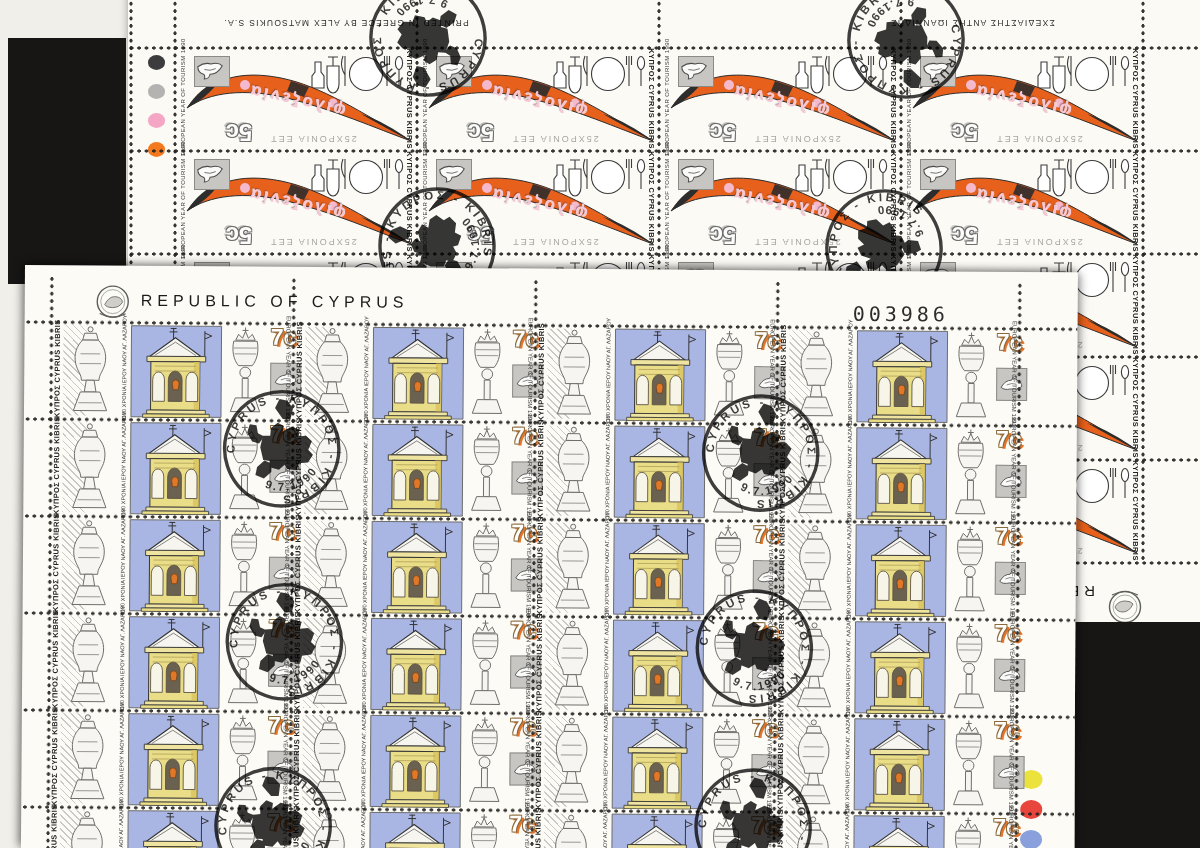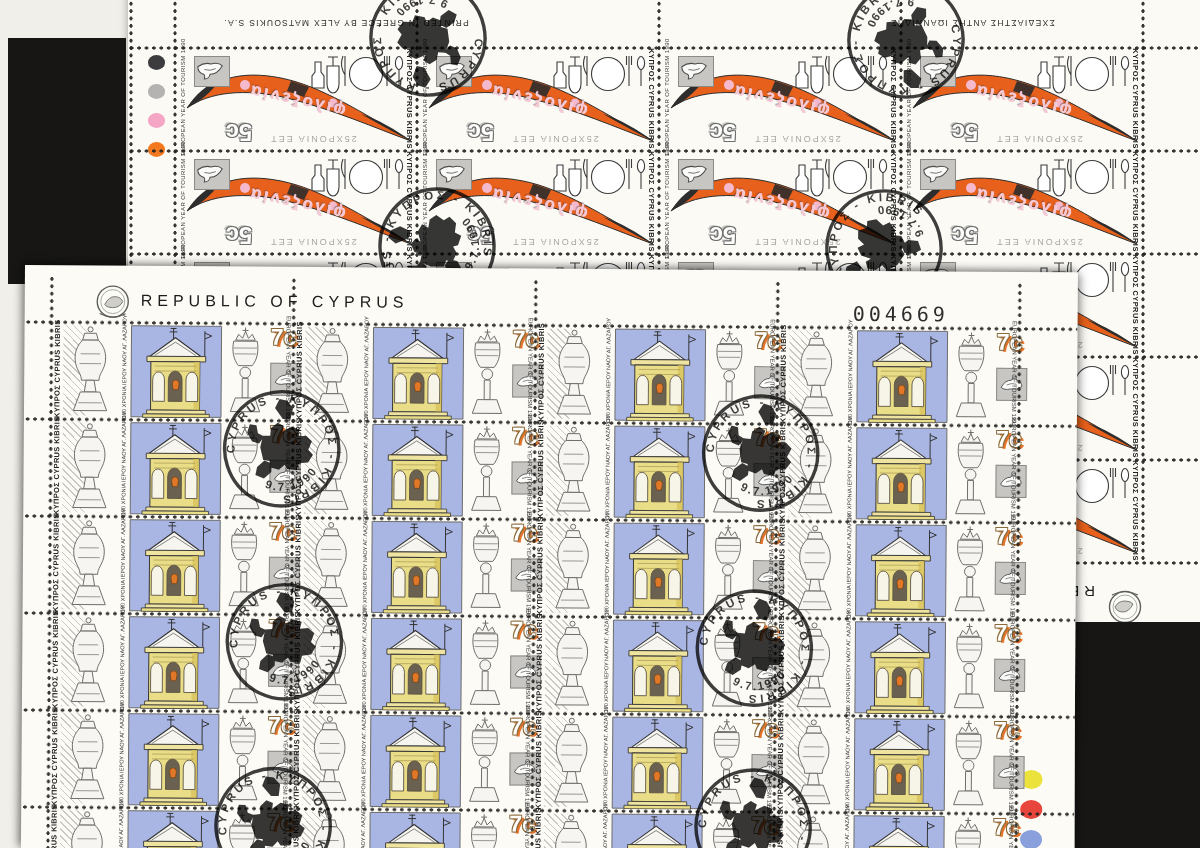--- a/index.html
+++ b/index.html
@@ -779,21 +779,21 @@
     <path d="M12,21 q4,-8 10,-8 q6,0 8,5 q-3,6 -10,6 q-6,0 -8,-3 z" fill="#cfcec9" stroke="#5f5e5a" stroke-width=".8"></path>
     <path d="M7,30 q13,7 26,0" fill="none" stroke="#5f5e5a" stroke-width="1.1"></path>
   </svg>
     </div>
 
   <div id="black-tl" class="blackrect"></div>
   <div id="black-br" class="blackrect"></div>
 
   <div id="botsheet" class="sheet">
     <div class="bs-title">REPUBLIC OF CYPRUS</div>
-    <div class="bs-serial">004669</div>
+    <div class="bs-serial">003986</div>
     <div id="bs-dots">
         <div class="dot" style="left: 999px; top: 498px; width: 22px; height: 18.92px; position: absolute; background: rgb(236, 226, 60);"></div>
         <div class="dot" style="left: 999px; top: 528px; width: 22px; height: 18.92px; position: absolute; background: rgb(232, 69, 60);"></div>
         <div class="dot" style="left: 999px; top: 558px; width: 22px; height: 18.92px; position: absolute; background: rgb(138, 160, 220);"></div>
       </div>
     <div id="bs-grid">
         <div class="s7" style="left: 27px; top: 57px;">
     <div class="vt country7">ΚΥΠΡΟΣ CYPRUS KIBRIS</div>
     <div class="hatch"></div>
     <svg class="chA" width="48" height="93" viewBox="0 0 48 95">

